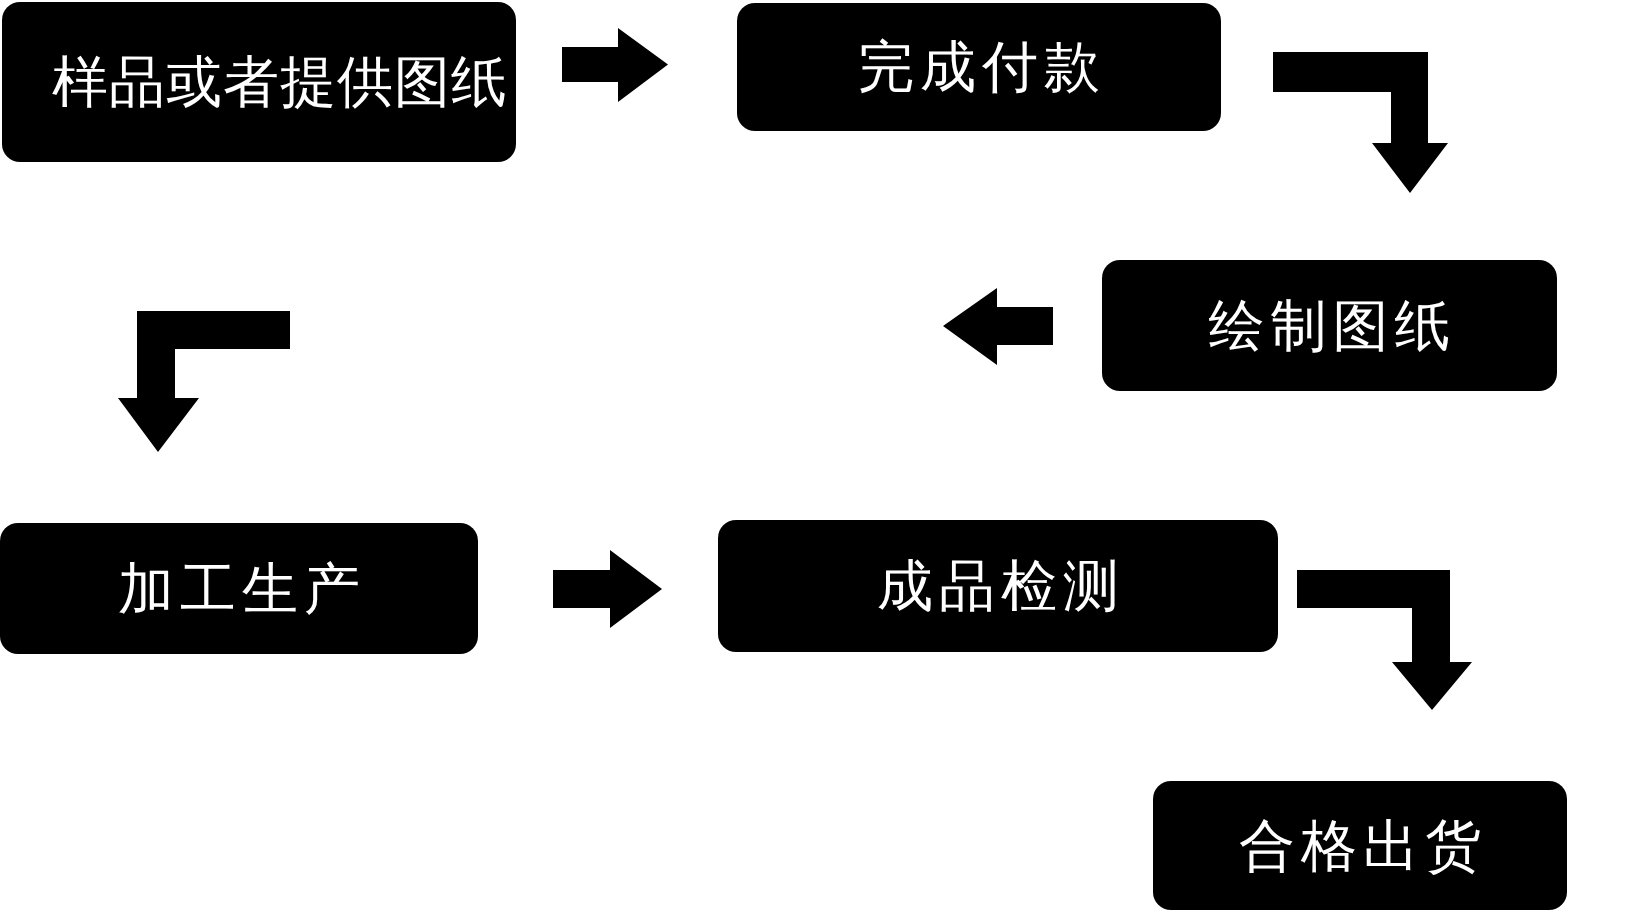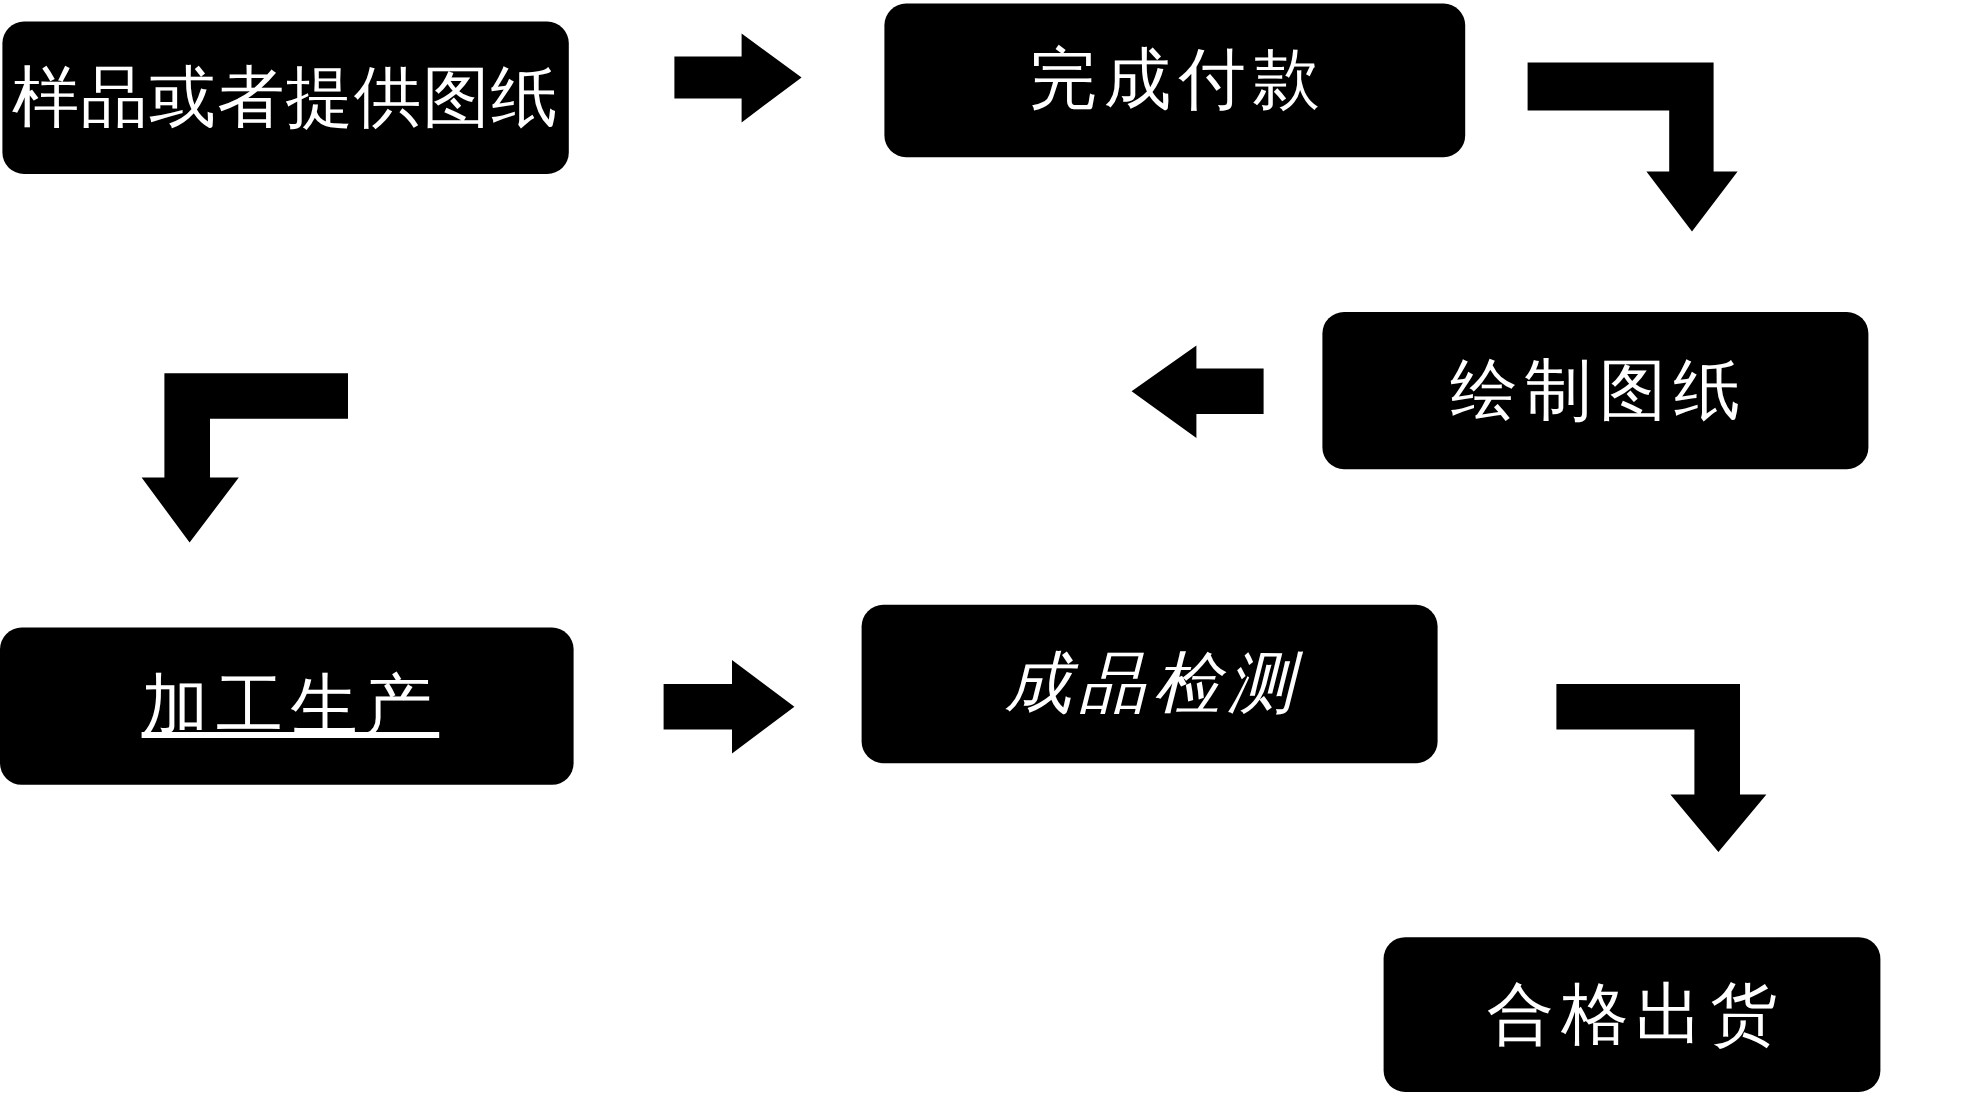--- a/index.html
+++ b/index.html
@@ -23,26 +23,26 @@
     align-items: center;
     justify-content: center;
     color: #ffffff;
     font-size: 56px;
     line-height: 1;
     white-space: nowrap;
   }
   .spaced { letter-spacing: 6px; text-indent: 6px; }
   .tight  { letter-spacing: 1px; }
   
-  #box-sample      { left: 2px;    top: 18px;   width: 472px; height: 127px; }
+  #box-sample      { left: 2px;    top: 2px;   width: 472px; height: 160px; padding-left: 42px; }
   #box-payment     { left: 737px;  top: 3px;   width: 484px; height: 128px; }
   #box-confirm     { left: 408px;  top: 258px; width: 479px; height: 128px; }
   #box-draw        { left: 1102px; top: 260px; width: 455px; height: 131px; }
-  #box-production  { left: 0px;    top: 523px; width: 478px; height: 131px; text-decoration: underline; }
-  #box-inspection  { left: 718px;  top: 504px; width: 480px; height: 132px; font-style: italic; }
+  #box-production  { left: 0px;    top: 523px; width: 478px; height: 131px; }
+  #box-inspection  { left: 718px;  top: 520px; width: 560px; height: 132px; }
   #box-shipment    { left: 1153px; top: 781px; width: 414px; height: 129px; text-align: center; }
   #arrow-layer {
     position: absolute;
     left: 0; top: 0;
     width: 1634px;
     height: 916px;
     pointer-events: none;
   }
 </style>
 </head>

